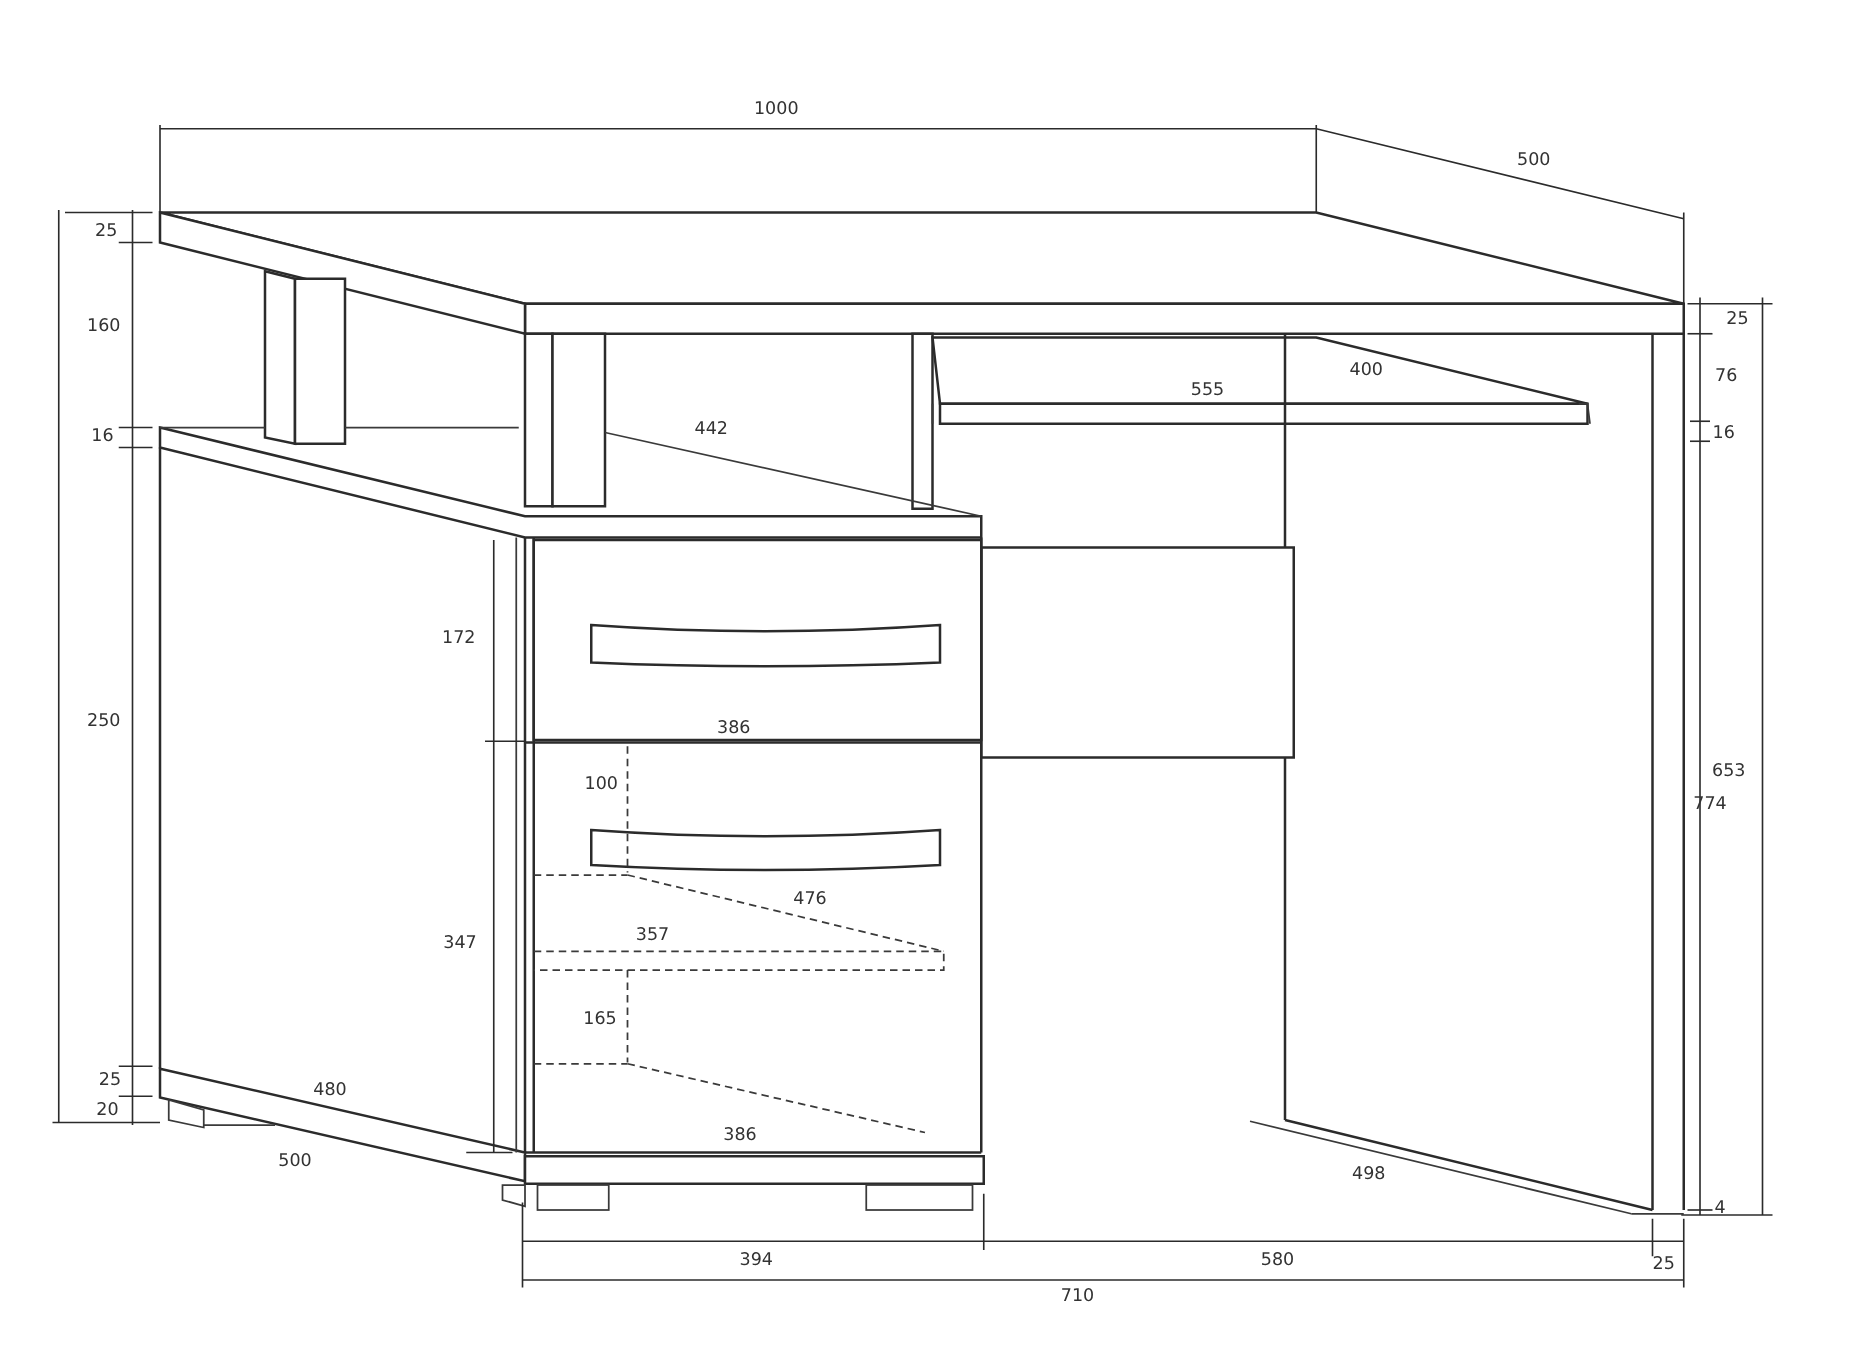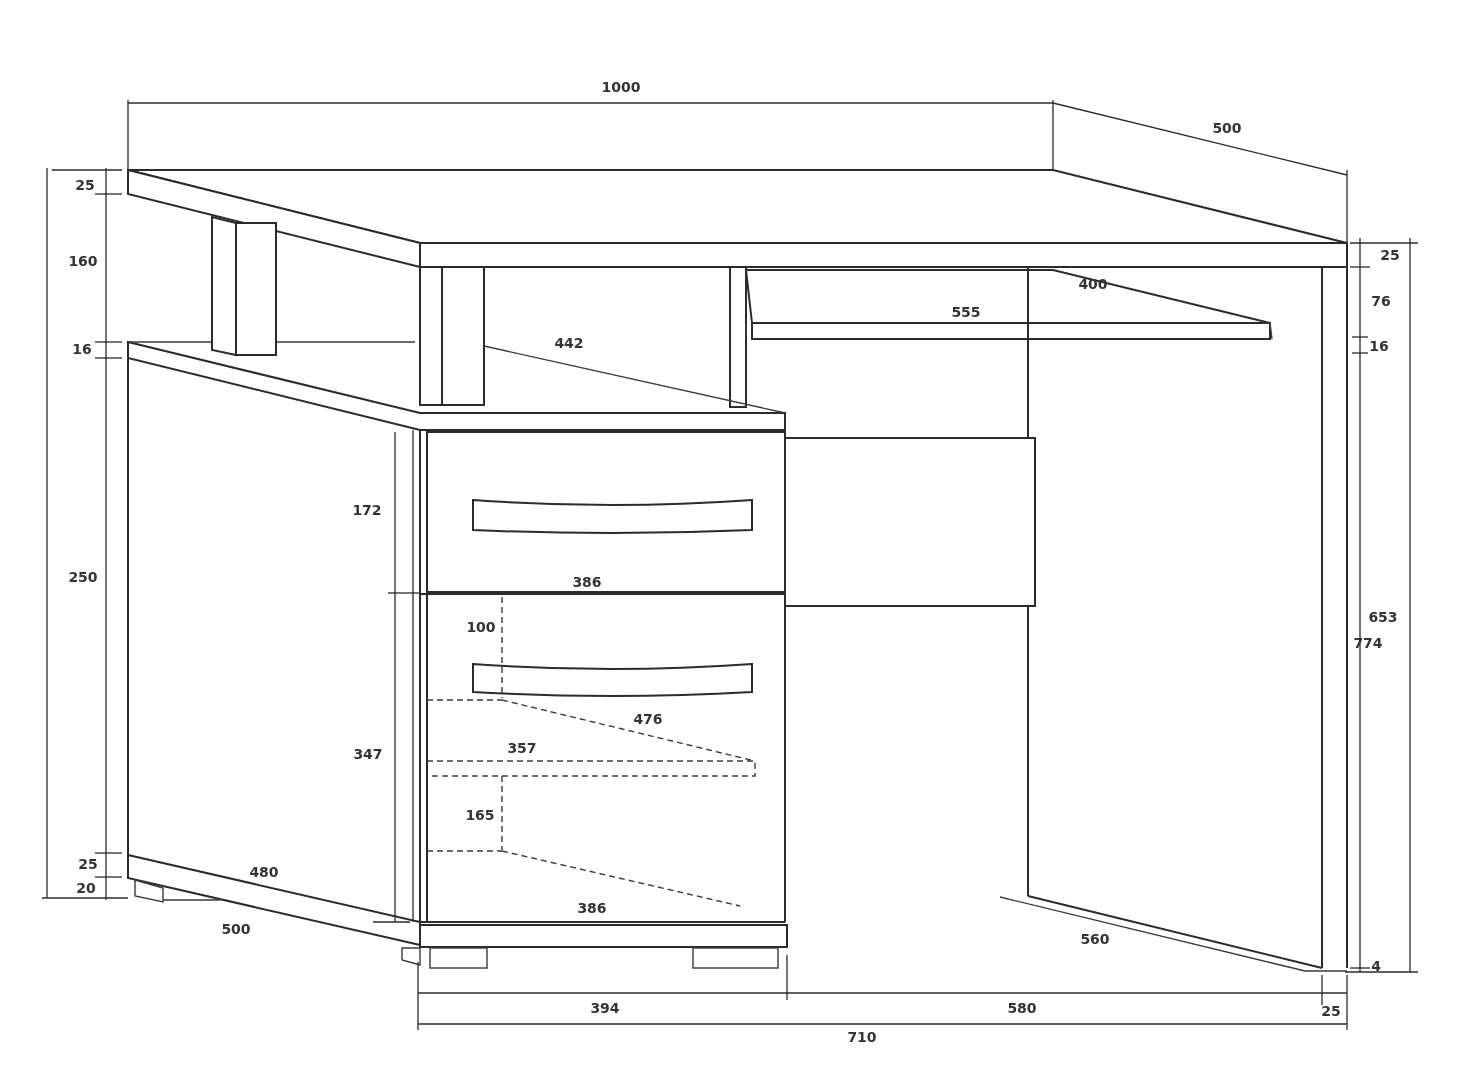--- a/index.html
+++ b/index.html
@@ -1,17 +1,17 @@
 <!DOCTYPE html>
 <html><head>
 <meta charset="utf-8">
 <style>
   html, body { margin: 0; padding: 0; background: #ffffff; }
   body { width: 1480px; height: 1085px; overflow: hidden; }
-  #stage { position: absolute; left: 0; top: 0; width: 1480px; height: 1070px; font-weight: bold; }
+  #stage { position: absolute; left: 0; top: 0; width: 1480px; height: 1070px; }
   svg { position: absolute; left: 0; top: 0; }
   .ln { stroke: #2b2b2b; stroke-width: 2; fill: none; }
   .thin { stroke: #3a3a3a; stroke-width: 1.4; fill: none; }
   .dim { stroke: #2b2b2b; stroke-width: 1.3; fill: none; }
   .dash { stroke: #3a3a3a; stroke-width: 1.4; fill: none; stroke-dasharray: 6 4; }
   .fillw { fill: #ffffff; }
   .lbl {
     position: absolute;
     font-family: "DejaVu Sans", sans-serif;
     font-size: 14px;
@@ -164,37 +164,37 @@
 <span class="lbl" style="left:82px;top:349px">16</span>
 <span class="lbl" style="left:83px;top:577px">250</span>
 <span class="lbl" style="left:88px;top:864px">25</span>
 <span class="lbl" style="left:86px;top:888px">20</span>
 
 <span class="lbl" style="left:264px;top:872px">480</span>
 <span class="lbl" style="left:236px;top:929px">500</span>
 
 <span class="lbl" style="left:569px;top:343px">442</span>
 <span class="lbl" style="left:966px;top:312px">555</span>
-<span class="lbl" style="left:1093px;top:284px">400</span>
+<span class="lbl" style="left:1093px;top:296px">400</span>
 
 <span class="lbl" style="left:1390px;top:255px">25</span>
 <span class="lbl" style="left:1381px;top:301px">76</span>
 <span class="lbl" style="left:1379px;top:346px">16</span>
 <span class="lbl" style="left:1383px;top:617px">653</span>
 <span class="lbl" style="left:1368px;top:643px">774</span>
 <span class="lbl" style="left:1376px;top:966px">4</span>
 
 <span class="lbl" style="left:367px;top:510px">172</span>
 <span class="lbl" style="left:587px;top:582px">386</span>
 <span class="lbl" style="left:368px;top:754px">347</span>
 <span class="lbl" style="left:481px;top:627px">100</span>
 <span class="lbl" style="left:648px;top:719px">476</span>
 <span class="lbl" style="left:522px;top:748px">357</span>
 <span class="lbl" style="left:480px;top:815px">165</span>
 <span class="lbl" style="left:592px;top:908px">386</span>
 
-<span class="lbl" style="left:1095px;top:939px">560</span>
+<span class="lbl" style="left:1095px;top:939px">498</span>
 
 <span class="lbl" style="left:605px;top:1008px">394</span>
 <span class="lbl" style="left:1022px;top:1008px">580</span>
 <span class="lbl" style="left:1331px;top:1011px">25</span>
 <span class="lbl" style="left:862px;top:1037px">710</span>
 </div>
 
 </body></html>

